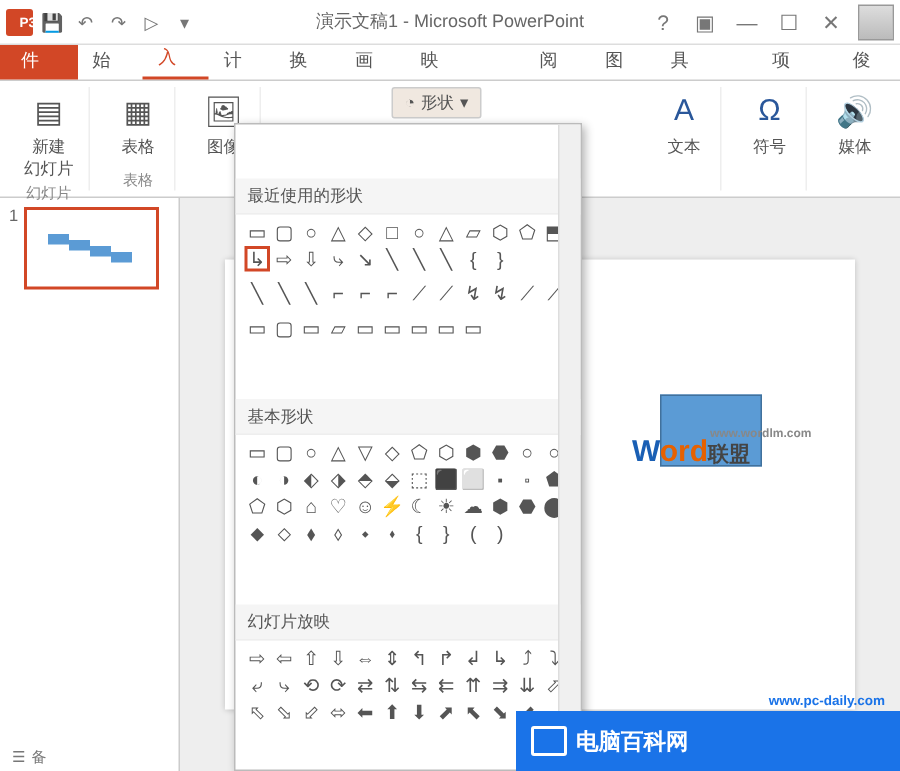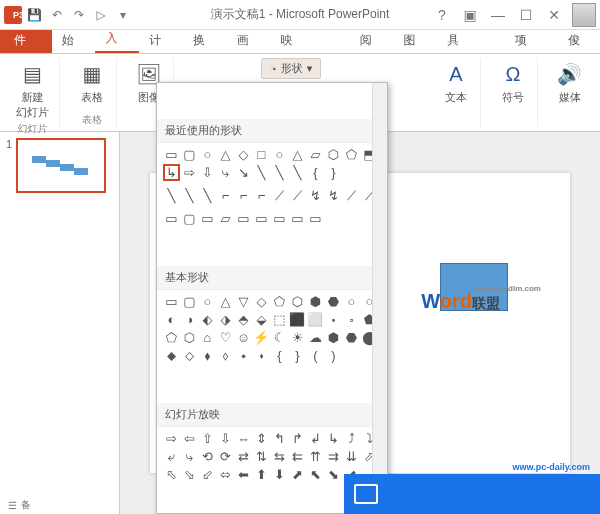--- a/index.html
+++ b/index.html
@@ -344,18 +344,19 @@
 </div>
 
 <div class="watermark">
   <span class="wm-url">www.wordlm.com</span>
   <span class="w1">W</span><span class="w2">ord</span><span class="w3">联盟</span>
 </div>
 
 <div class="footer-badge">
   <span class="url2">www.pc-daily.com</span>
   <div class="monitor"></div>
+  <span>电脑百科网</span>
 </div>
 
 <div class="statusbar">
   <span>☰</span>
   <span>备</span>
 </div>
 
 </body></html>

